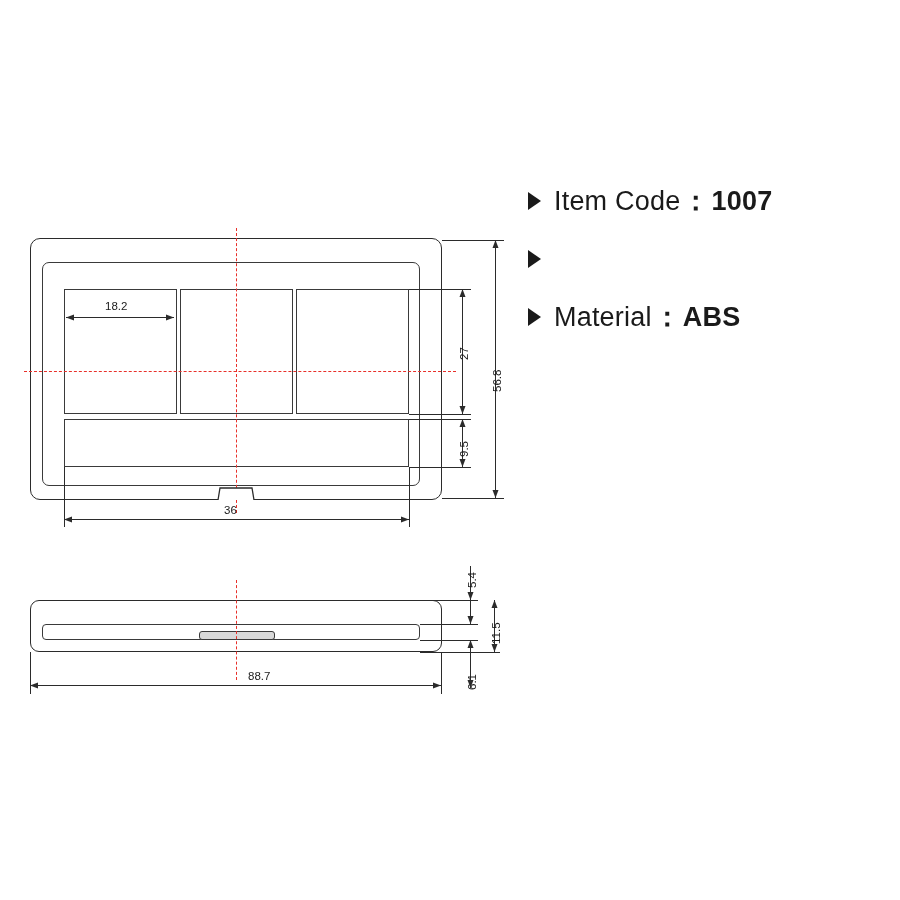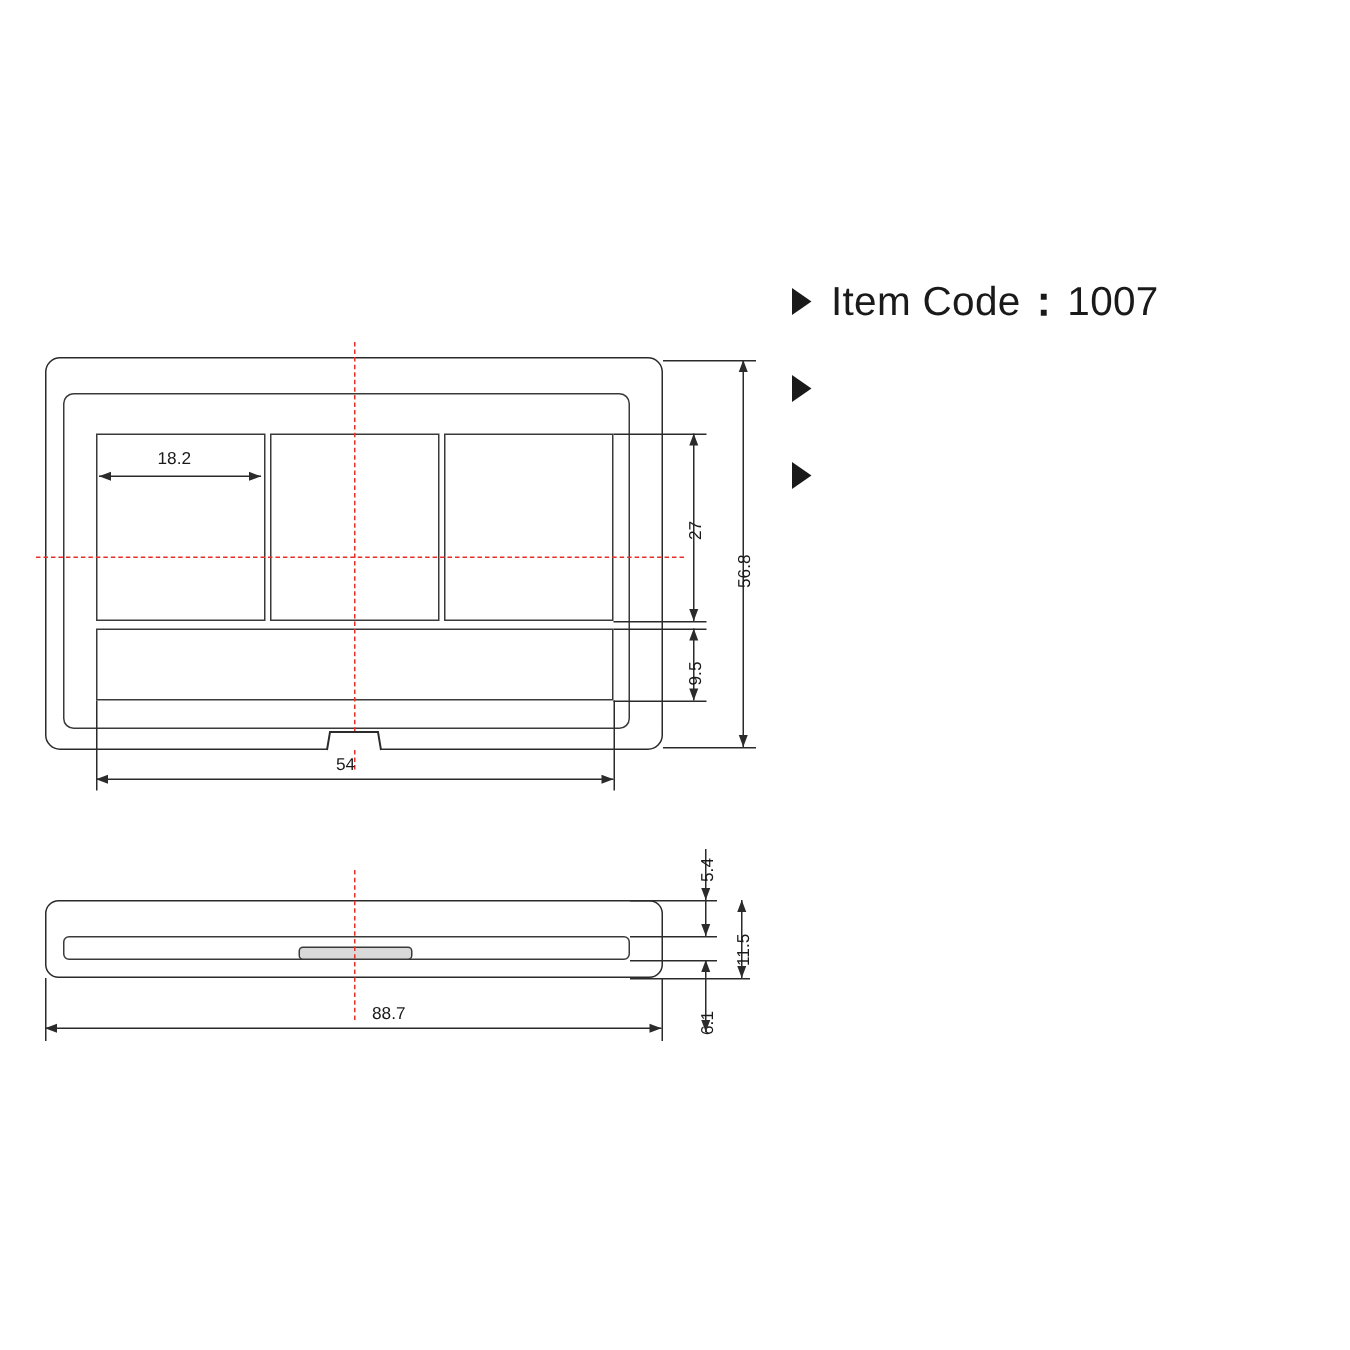--- a/index.html
+++ b/index.html
@@ -43,21 +43,21 @@
   }
   .spec-text {
     font-size: 27px;
     color: #1a1a1a;
     font-weight: bold;
     letter-spacing: .2px;
     white-space: nowrap;
   }
   .spec-key { font-weight: normal; }
   .spec-sep { font-weight: bold; padding: 0 2px; }
-  .spec-val { font-weight: normal; }
+  .spec-val { font-weight: bold; }
 
   
   .ln {           
     position: absolute;
     background: #2b2b2b;
   }
   .hline { height: 1px; }
   .vline { width: 1px; }
 
   .dim-text {
@@ -141,21 +141,21 @@
     <div class="dim-text vert" style="left:458px; top:457px;">9.5</div>
 
     <div class="ln hline" style="left:442px; top:240px; width:62px;"></div>
     <div class="ln hline" style="left:442px; top:498px; width:62px;"></div>
     <div class="ln vline" style="left:495px; top:240px; height:258px;"></div>
     <div class="dim-text vert" style="left:491px; top:392px;">56.8</div>
 
     <div class="ln vline" style="left:64px; top:467px; height:60px;"></div>
     <div class="ln vline" style="left:409px; top:467px; height:60px;"></div>
     <div class="ln hline" style="left:64px; top:519px; width:345px;"></div>
-    <div class="dim-text" style="left:224px; top:504px;">54</div>
+    <div class="dim-text" style="left:224px; top:504px;">36</div>
   </div>
 
   <div>
 
     <div class="part" style="left:30px; top:600px; width:412px; height:52px; border-radius:9px;"></div>
 
     <div class="inner" style="left:42px; top:624px; width:378px; height:16px; border-radius:4px; border-width:1px;"></div>
 
     <div class="inner" style="left:199px; top:631px; width:76px; height:9px; border-radius:3px; background:#d9d9d9;"></div>
 
@@ -222,17 +222,20 @@
         <span class="spec-key">Item Code</span><span class="spec-sep">：</span><span class="spec-val">1007</span>
       </span>
     </div>
 
     <div class="spec-row">
       <span class="spec-arrow"></span>
     </div>
 
     <div class="spec-row">
       <span class="spec-arrow"></span>
+      <span class="spec-text">
+        <span class="spec-key">Material</span><span class="spec-sep">：</span><span class="spec-val">ABS</span>
+      </span>
     </div>
 
   </div>
 
 </div>
 
 </body></html>

